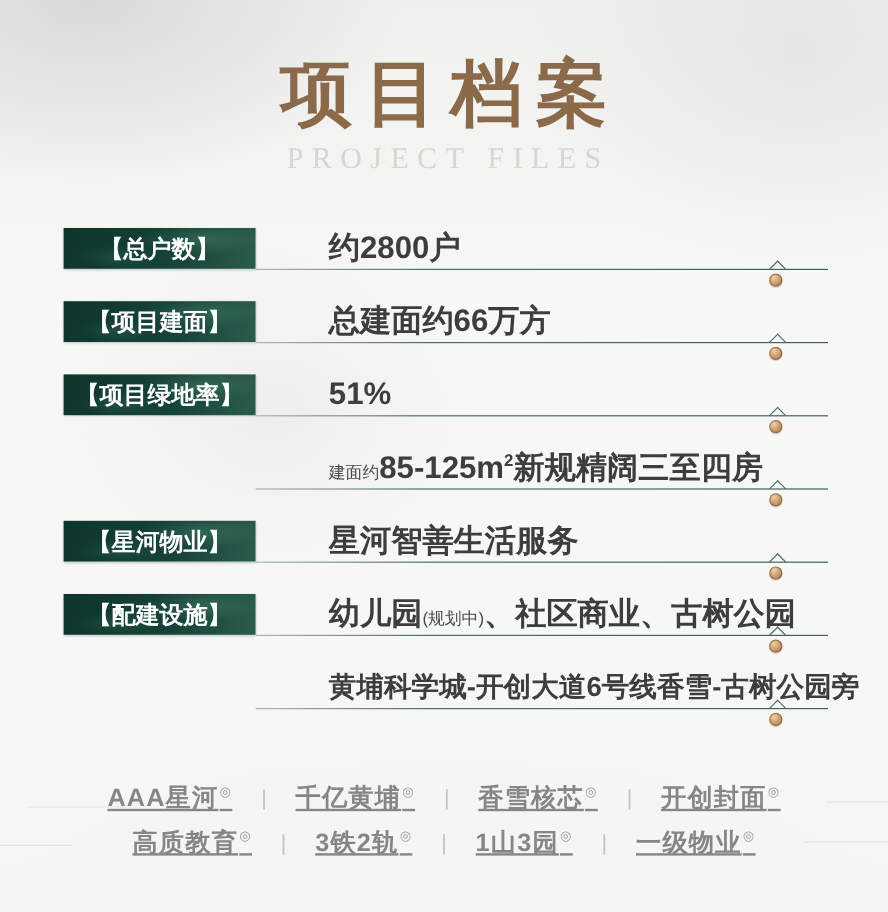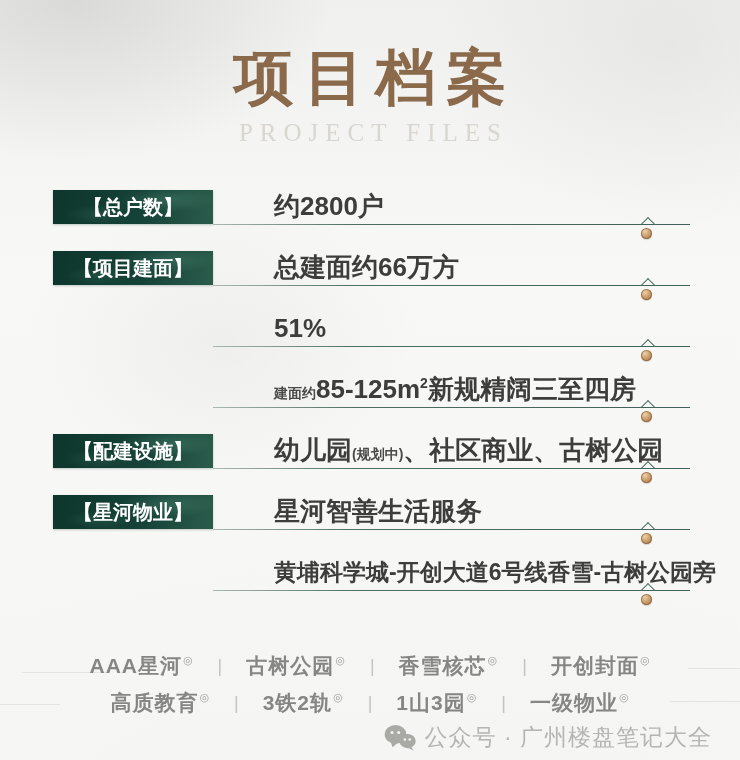--- a/index.html
+++ b/index.html
@@ -42,42 +42,42 @@
     color:#ffffff;
     font-family:"Liberation Serif", serif;
     font-size:20px;font-weight:700;letter-spacing:0px;
     box-shadow:0 1px 2px rgba(20,60,50,.25);
     white-space:nowrap;
   }
   .value{
     position:absolute;left:230px;top:0;height:35px;line-height:33px;
     color:#3d3d3d;font-size:26px;font-weight:600;white-space:nowrap;margin-left:44px;
   }
-  .value .small{font-size:14px;font-weight:700;color:#4a4a4a;}
+  .value .small{font-size:14px;font-weight:400;color:#4a4a4a;}
   .value sup{font-size:14px;line-height:0;}
   .row-address .value{font-size:23px;letter-spacing:0px;text-align:right;}
   .underline{
     position:absolute;left:213px;width:477px;bottom:0;height:0;
     border-bottom:1.5px solid transparent;
     border-image:linear-gradient(90deg,#aab8b2,#4c6e64 30%,#3f6159) 1;
   }
   .peak{
     position:absolute;right:37px;top:-5px;width:9px;height:9px;
     border-top:1.5px solid #4c6e64;border-left:1.5px solid #4c6e64;
     transform:rotate(45deg);background:transparent;
   }
   .bead{
     position:absolute;right:38px;top:4px;width:11px;height:11px;border-radius:50%;
     background:radial-gradient(circle at 35% 30%, #ecd2ab 0%, #cda06e 45%, #9c6c42 100%);
     box-shadow:inset 0 0 0 1px rgba(120,80,45,.55), 0 1px 1px rgba(0,0,0,.15);
   }
   
   .tags{position:absolute;top:642px;left:0;right:0;text-align:center;color:#868686;}
   .tag-row{height:37px;line-height:37px;white-space:nowrap;}
-  .tag{font-size:21px;font-weight:600;letter-spacing:1px;}
+  .tag{font-size:21px;font-weight:600;letter-spacing:1px;text-decoration:underline;}
   .tag .mark{font-size:11px;vertical-align:9px;margin-left:1px;color:#9a9a9a;font-weight:400;}
   .sep{color:#c3c3c3;font-size:18px;font-weight:300;margin:0 24px;vertical-align:1px;}
   .edge-line{position:absolute;height:0;border-top:1px solid rgba(0,0,0,.07);}
   .el-1{left:22px;width:86px;top:672px;}
   .el-2{left:0px;width:60px;top:704px;}
   .el-3{right:0px;width:52px;top:668px;}
   .el-4{right:0px;width:70px;top:701px;}
   
   .footer{
     position:absolute;top:720px;right:28px;height:34px;
@@ -110,47 +110,48 @@
     <div class="row">
       <div class="badge">【项目建面】</div>
       <div class="value">总建面约66万方</div>
       <div class="underline">
         <span class="peak"></span>
         <span class="bead"></span>
       </div>
     </div>
 
     <div class="row">
+      <div class="badge">【项目绿地率】</div>
       <div class="value">51%</div>
       <div class="underline">
         <span class="peak"></span>
         <span class="bead"></span>
       </div>
     </div>
 
     <div class="row">
       <div class="value"><span class="small">建面约</span><span>85-125m</span><sup>2</sup><span>新规精阔三至四房</span></div>
       <div class="underline">
         <span class="peak"></span>
         <span class="bead"></span>
       </div>
     </div>
 
     <div class="row">
-      <div class="badge">【配建设施】</div>
-      <div class="value"><span>幼儿园</span><span class="small">(规划中)</span><span>、社区商业、古树公园</span></div>
+      <div class="badge">【星河物业】</div>
+      <div class="value">星河智善生活服务</div>
       <div class="underline">
         <span class="peak"></span>
         <span class="bead"></span>
       </div>
     </div>
 
     <div class="row">
-      <div class="badge">【星河物业】</div>
-      <div class="value">星河智善生活服务</div>
+      <div class="badge">【配建设施】</div>
+      <div class="value"><span>幼儿园</span><span class="small">(规划中)</span><span>、社区商业、古树公园</span></div>
       <div class="underline">
         <span class="peak"></span>
         <span class="bead"></span>
       </div>
     </div>
 
     <div class="row row-address">
       <div class="value">黄埔科学城-开创大道6号线香雪-古树公园旁</div>
       <div class="underline">
         <span class="peak"></span>
@@ -160,38 +161,21 @@
 
   </div>
 
   <div class="edge-line el-1"></div>
   <div class="edge-line el-2"></div>
   <div class="edge-line el-3"></div>
   <div class="edge-line el-4"></div>
 
   <div class="tags">
     <div class="tag-row">
-      <span class="tag"><span>AAA星河</span><span class="mark">◎</span></span><span class="sep">|</span><span class="tag"><span>古树公园</span><span class="mark">◎</span></span><span class="sep">|</span><span class="tag"><span>香雪核芯</span><span class="mark">◎</span></span><span class="sep">|</span><span class="tag"><span>开创封面</span><span class="mark">◎</span></span>
+      <span class="tag"><span>AAA星河</span><span class="mark">◎</span></span><span class="sep">|</span><span class="tag"><span>千亿黄埔</span><span class="mark">◎</span></span><span class="sep">|</span><span class="tag"><span>香雪核芯</span><span class="mark">◎</span></span><span class="sep">|</span><span class="tag"><span>开创封面</span><span class="mark">◎</span></span>
     </div>
     <div class="tag-row">
       <span class="tag"><span>高质教育</span><span class="mark">◎</span></span><span class="sep">|</span><span class="tag"><span>3铁2轨</span><span class="mark">◎</span></span><span class="sep">|</span><span class="tag"><span>1山3园</span><span class="mark">◎</span></span><span class="sep">|</span><span class="tag"><span>一级物业</span><span class="mark">◎</span></span>
     </div>
   </div>
 
-  <div class="footer">
-    <svg class="wechat-icon" viewBox="0 0 36 30" xmlns="http://www.w3.org/2000/svg">
-      <g fill="#a9a9a6">
-        <ellipse cx="13" cy="11.5" rx="12.2" ry="10.6"></ellipse>
-        <polygon points="7.5,19.5 9.5,26 16,20.5"></polygon>
-        <ellipse cx="26.5" cy="19" rx="9.2" ry="8"></ellipse>
-        <polygon points="30.5,25.5 33.5,29.5 26,26.3"></polygon>
-      </g>
-      <g fill="#f6f6f4">
-        <circle cx="9" cy="9.5" r="1.7"></circle>
-        <circle cx="16.5" cy="9.5" r="1.7"></circle>
-        <circle cx="23.5" cy="17.3" r="1.4"></circle>
-        <circle cx="29" cy="17.3" r="1.4"></circle>
-      </g>
-    </svg>
-    <span>公众号 · 广州楼盘笔记大全</span>
-  </div>
 
 </div>
 
 </body></html>

